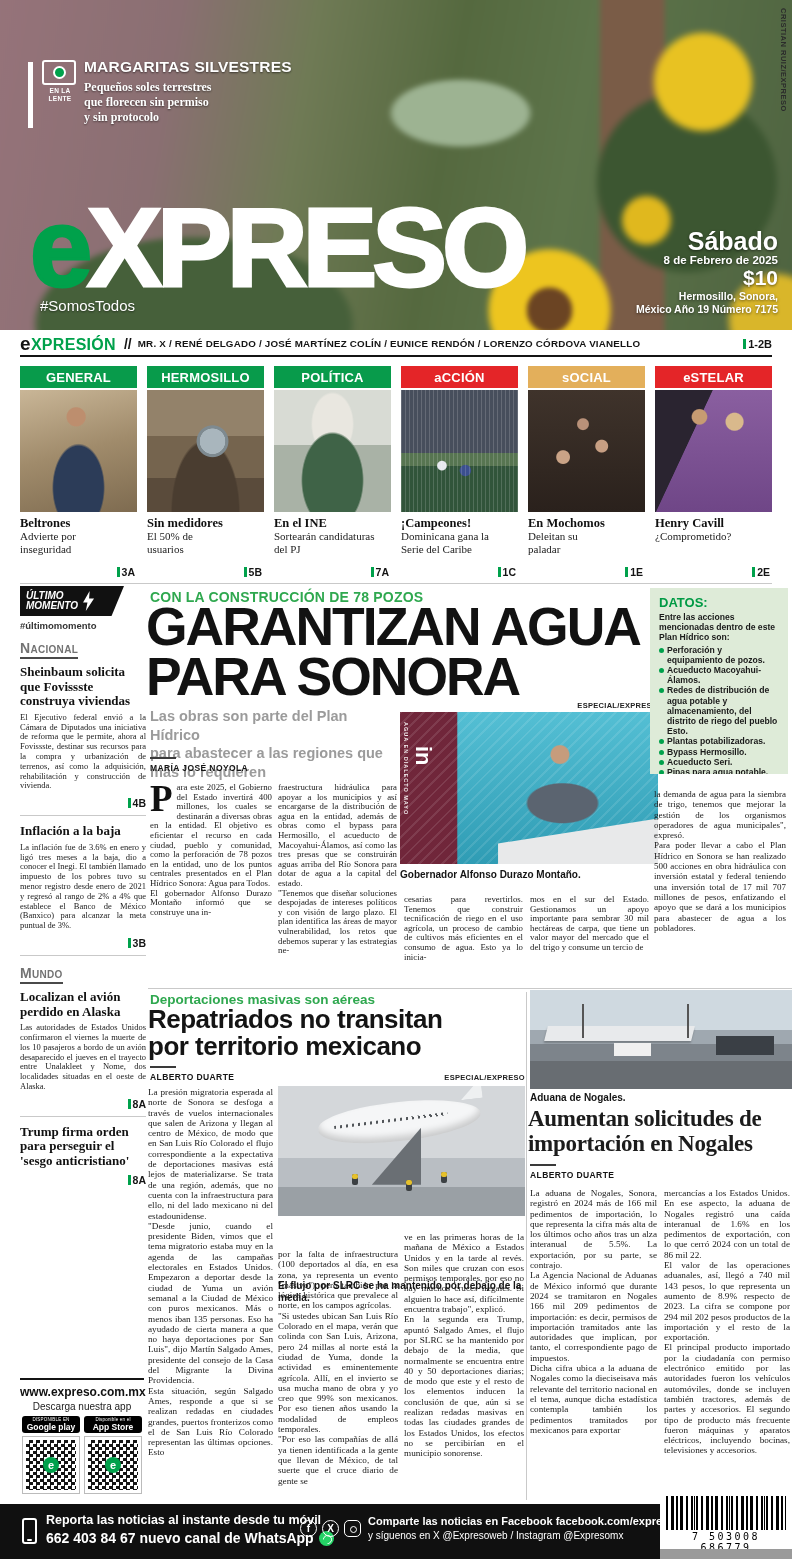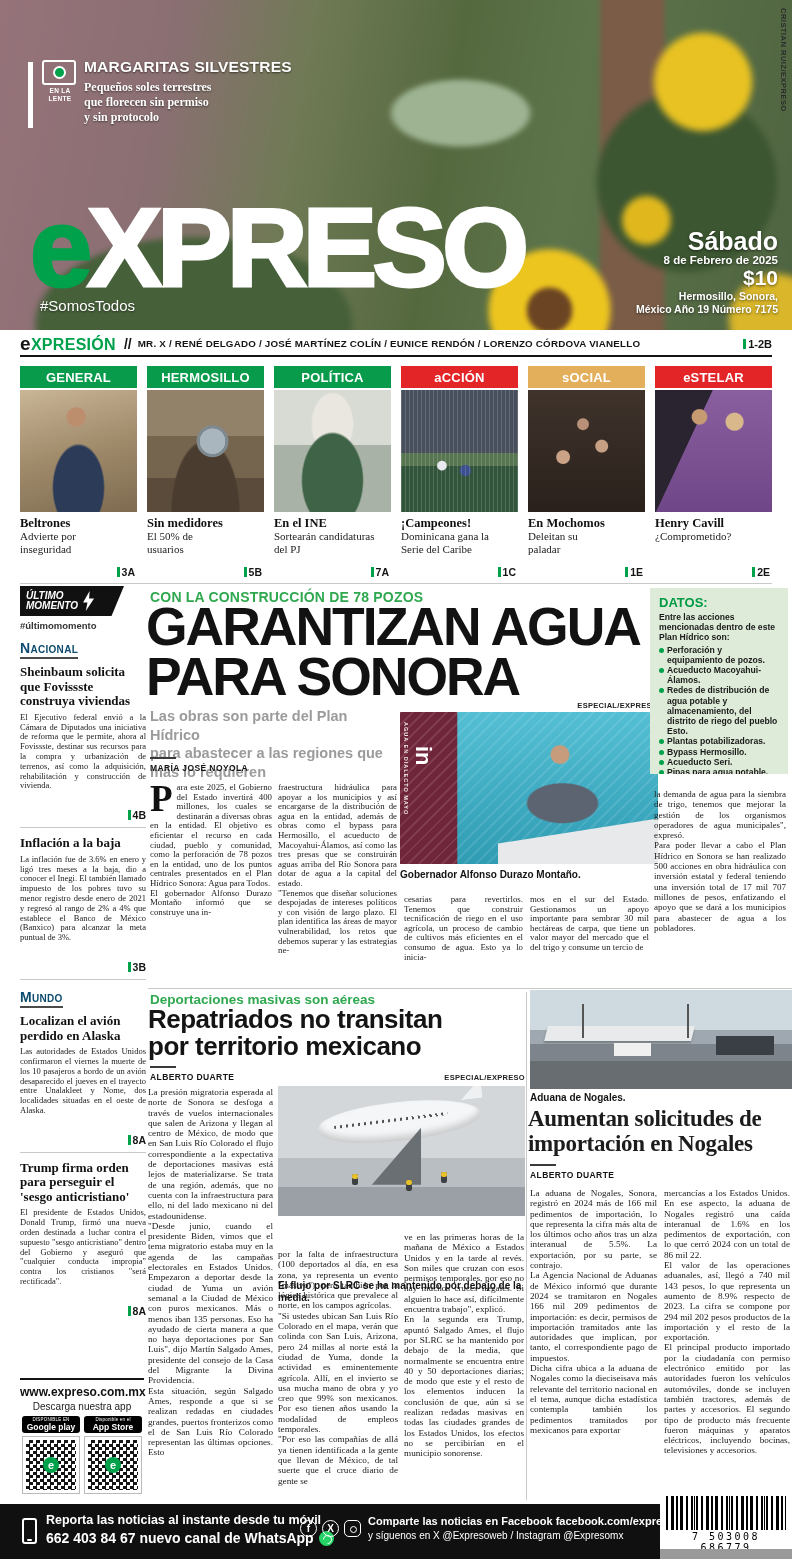--- a/index.html
+++ b/index.html
@@ -117,24 +117,24 @@
 
   .hrule { position:absolute; height:1px; background:#c9c9c9; }
   .vrule { position:absolute; width:1px; background:#c9c9c9; }
 
   
   .rail { position:absolute; left:20px; top:586px; width:126px; }
   .momento-badge { width:104px; height:30px; background:#111; color:#fff; display:flex; align-items:center; padding:0 6px; gap:5px; clip-path:polygon(0 0, 100% 0, 88% 100%, 0 100%); }
   .momento-txt { font-style:italic; font-weight:bold; font-size:10px; line-height:10px; }
   .bolt { width:11px; height:20px; background:#fff; clip-path:polygon(60% 0, 0 58%, 40% 58%, 25% 100%, 100% 38%, 55% 38%); }
   .momento-hash { font-size:9.5px; font-weight:bold; color:#333; margin:4px 0 8px; }
-  .rail-label { display:inline-block; font-variant:small-caps; font-weight:bold; font-size:14px; color:#0c4a6e; border-bottom:2px solid #4a4a4a; padding-bottom:1px; margin-bottom:6px; letter-spacing:.3px; }
+  .rail-label { display:inline-block; font-variant:small-caps; font-weight:bold; font-size:14px; color:#737373; border-bottom:2px solid #4a4a4a; padding-bottom:1px; margin-bottom:6px; letter-spacing:.3px; }
   .rail-title { font-family:"Liberation Serif",serif; font-weight:bold; font-size:13px; line-height:14.6px; color:#111; margin-bottom:4px; }
   .rail-body { font-family:"Liberation Serif",serif; font-size:8.5px; line-height:9.8px; color:#1a1a1a; text-align:justify; }
-  .rail-ref { text-align:right; font-size:10.5px; font-weight:bold; color:#141414; margin:18px 0 6px; }
+  .rail-ref { text-align:right; font-size:10.5px; font-weight:bold; color:#141414; margin:6px 0 6px; }
   .rail-div { height:1px; background:#c9c9c9; margin:4px 0 8px; }
 
   
   .webbox { position:absolute; left:20px; top:1378px; width:124px; border-top:2px solid #141414; padding-top:5px; text-align:center; }
   .web-url { font-size:12px; font-weight:bold; color:#111; }
   .web-app { font-size:10px; color:#222; margin:2px 0 4px; }
   .badges { display:flex; gap:4px; justify-content:center; margin-bottom:4px; }
   .badge { width:58px; height:17px; background:#000; border-radius:3px; color:#fff; display:flex; flex-direction:column; align-items:center; justify-content:center; line-height:1; }
   .badge .b-small { font-size:4.5px; letter-spacing:.2px; }
   .badge .b-big { font-size:8.5px; font-weight:bold; }
@@ -314,21 +314,20 @@
     <div class="rail-ref"><span class="gbar"></span><span>3B</span></div>
     <div class="rail-div"></div>
 
     <div><span class="rail-label">Mundo</span></div>
     <div class="rail-title">Localizan el avión perdido en Alaska</div>
     <div class="rail-body">Las autoridades de Estados Unidos confirmaron el viernes la muerte de los 10 pasajeros a bordo de un avión desaparecido el jueves en el trayecto entre Unalakleet y Nome, dos localidades situadas en el oeste de Alaska.</div>
     <div class="rail-ref"><span class="gbar"></span><span>8A</span></div>
     <div class="rail-div"></div>
 
     <div class="rail-title">Trump firma orden para perseguir el 'sesgo anticristiano'</div>
-    <div class="rail-body">El presidente de Estados Unidos, Donald Trump, firmó una nueva orden destinada a luchar contra el supuesto "sesgo anticristiano" dentro del Gobierno y aseguró que "cualquier conducta impropia" contra los cristianos "será rectificada".</div>
     <div class="rail-ref"><span class="gbar"></span><span>8A</span></div>
   </div>
 
   <div class="webbox">
     <div class="web-url">www.expreso.com.mx</div>
     <div class="web-app">Descarga nuestra app</div>
     <div class="badges">
       <div class="badge">
         <span class="b-small">DISPONIBLE EN</span>
         <span class="b-big">Google play</span>

